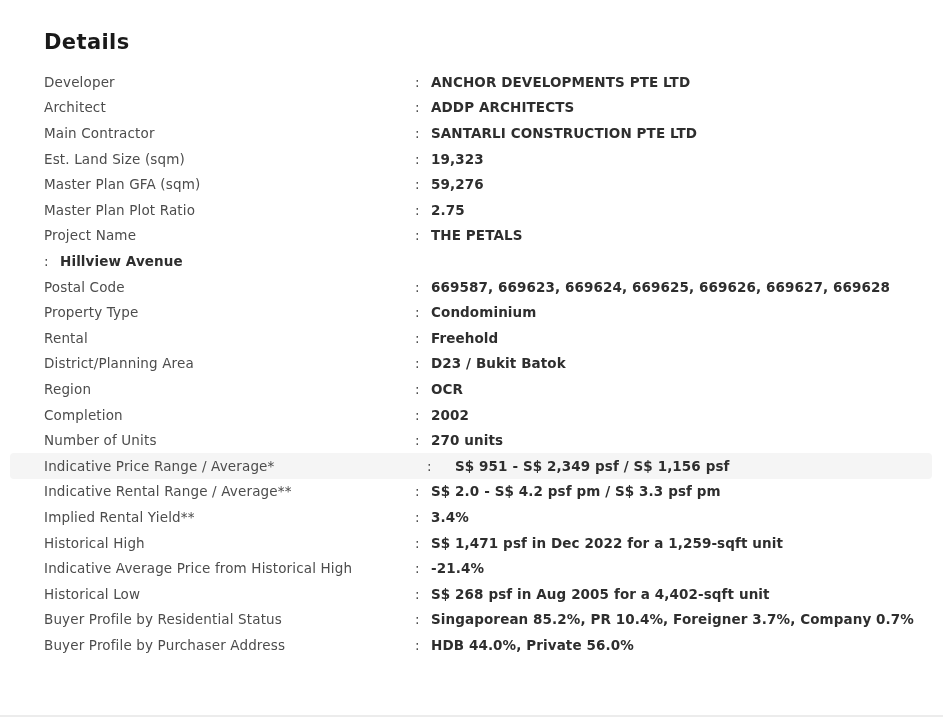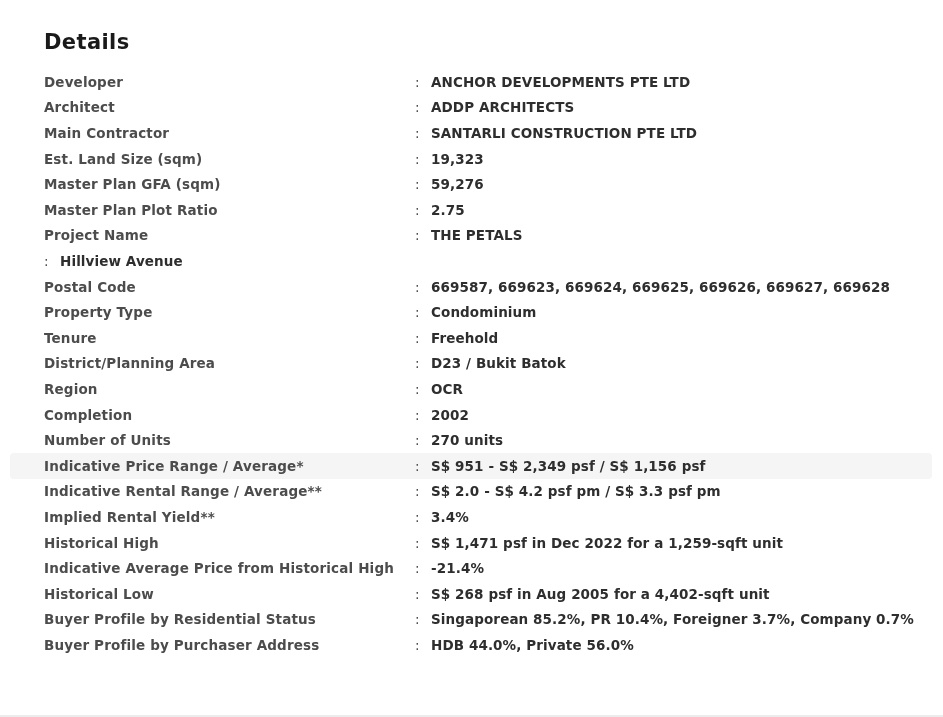--- a/index.html
+++ b/index.html
@@ -31,25 +31,26 @@
   }
   .row {
     display: flex;
     align-items: center;
     height: 25.6px;
     padding-left: 34px;
     border-radius: 4px;
   }
   .row.highlight {
     background: var(--highlight-bg, #f5f5f5);
+    gap: 12px;
   }
   .label {
     flex: 0 0 371px;
     font-size: 13.5px;
-    font-weight: 700;
+    font-weight: 400;
     letter-spacing: 0.15px;
     color: var(--label-color, #4c4c4c);
     white-space: nowrap;
     overflow: hidden;
   }
   .colon {
     flex: 0 0 16px;
     font-size: 13.5px;
     color: var(--label-color, #4c4c4c);
   }
@@ -131,21 +132,21 @@
       <span class="value">669587, 669623, 669624, 669625, 669626, 669627, 669628</span>
     </div>
 
     <div class="row">
       <span class="label">Property Type</span>
       <span class="colon">:</span>
       <span class="value">Condominium</span>
     </div>
 
     <div class="row">
-      <span class="label">Tenure</span>
+      <span class="label">Rental</span>
       <span class="colon">:</span>
       <span class="value">Freehold</span>
     </div>
 
     <div class="row">
       <span class="label">District/Planning Area</span>
       <span class="colon">:</span>
       <span class="value">D23 / Bukit Batok</span>
     </div>
 

